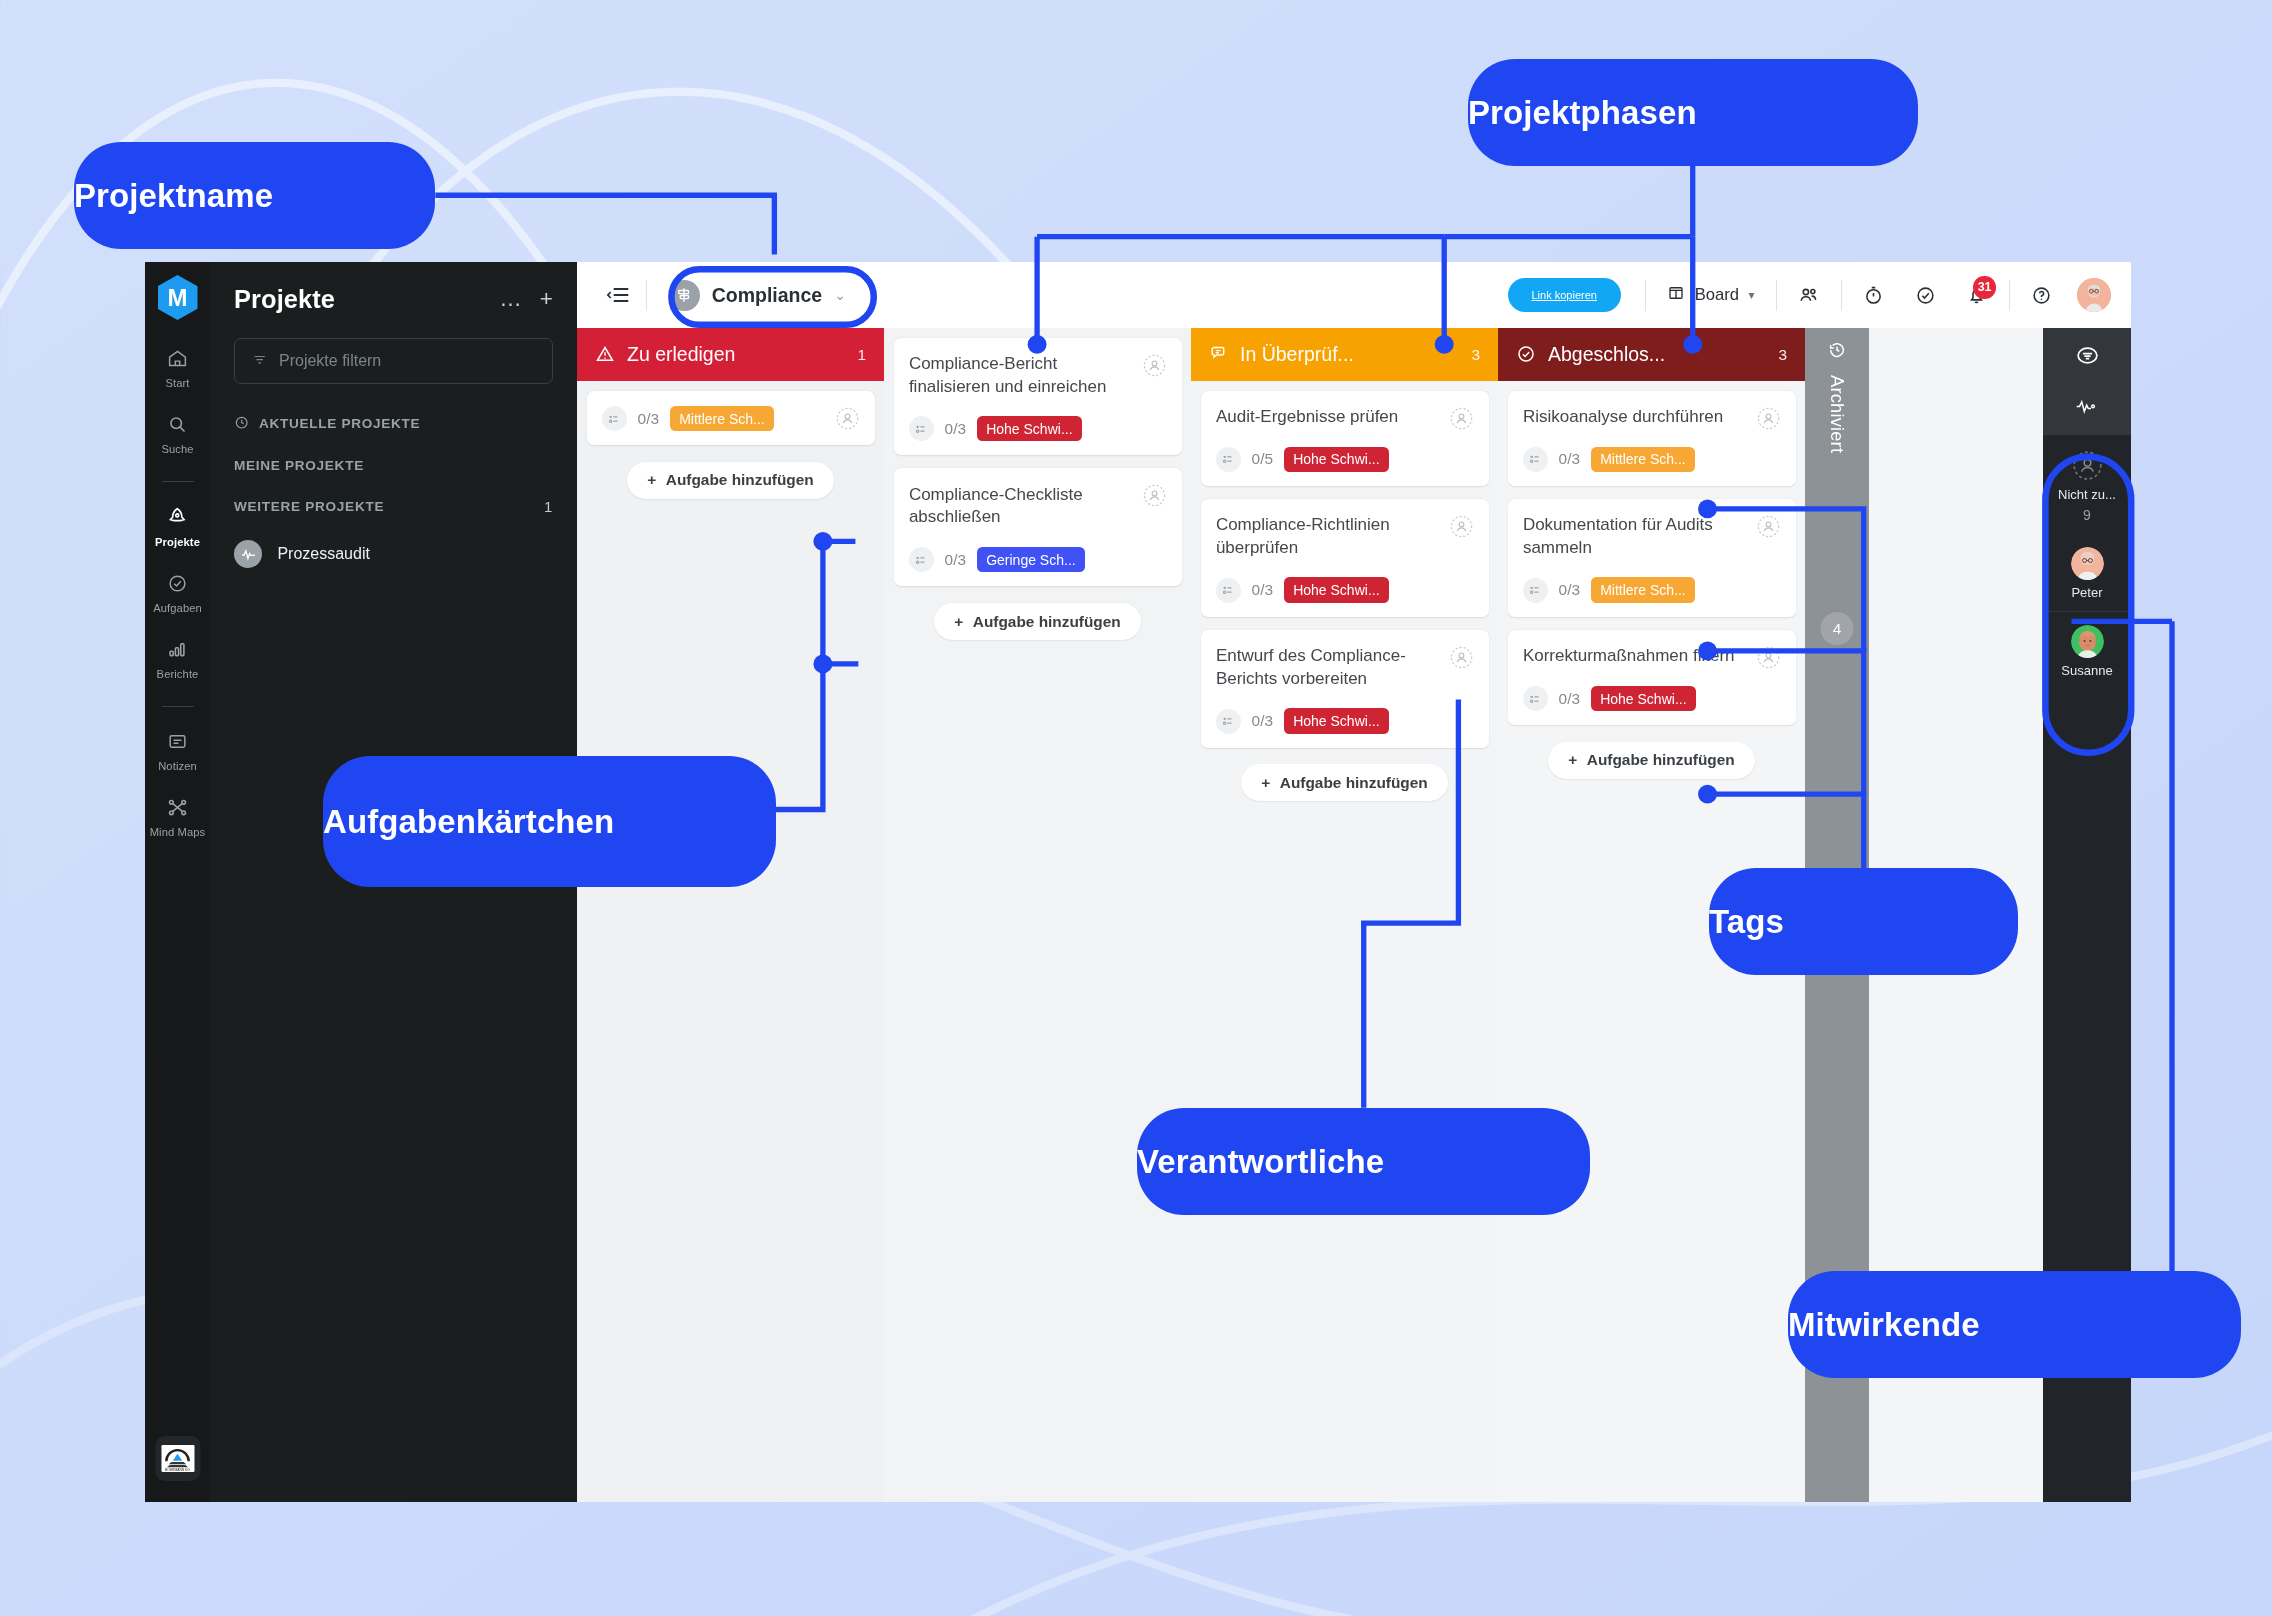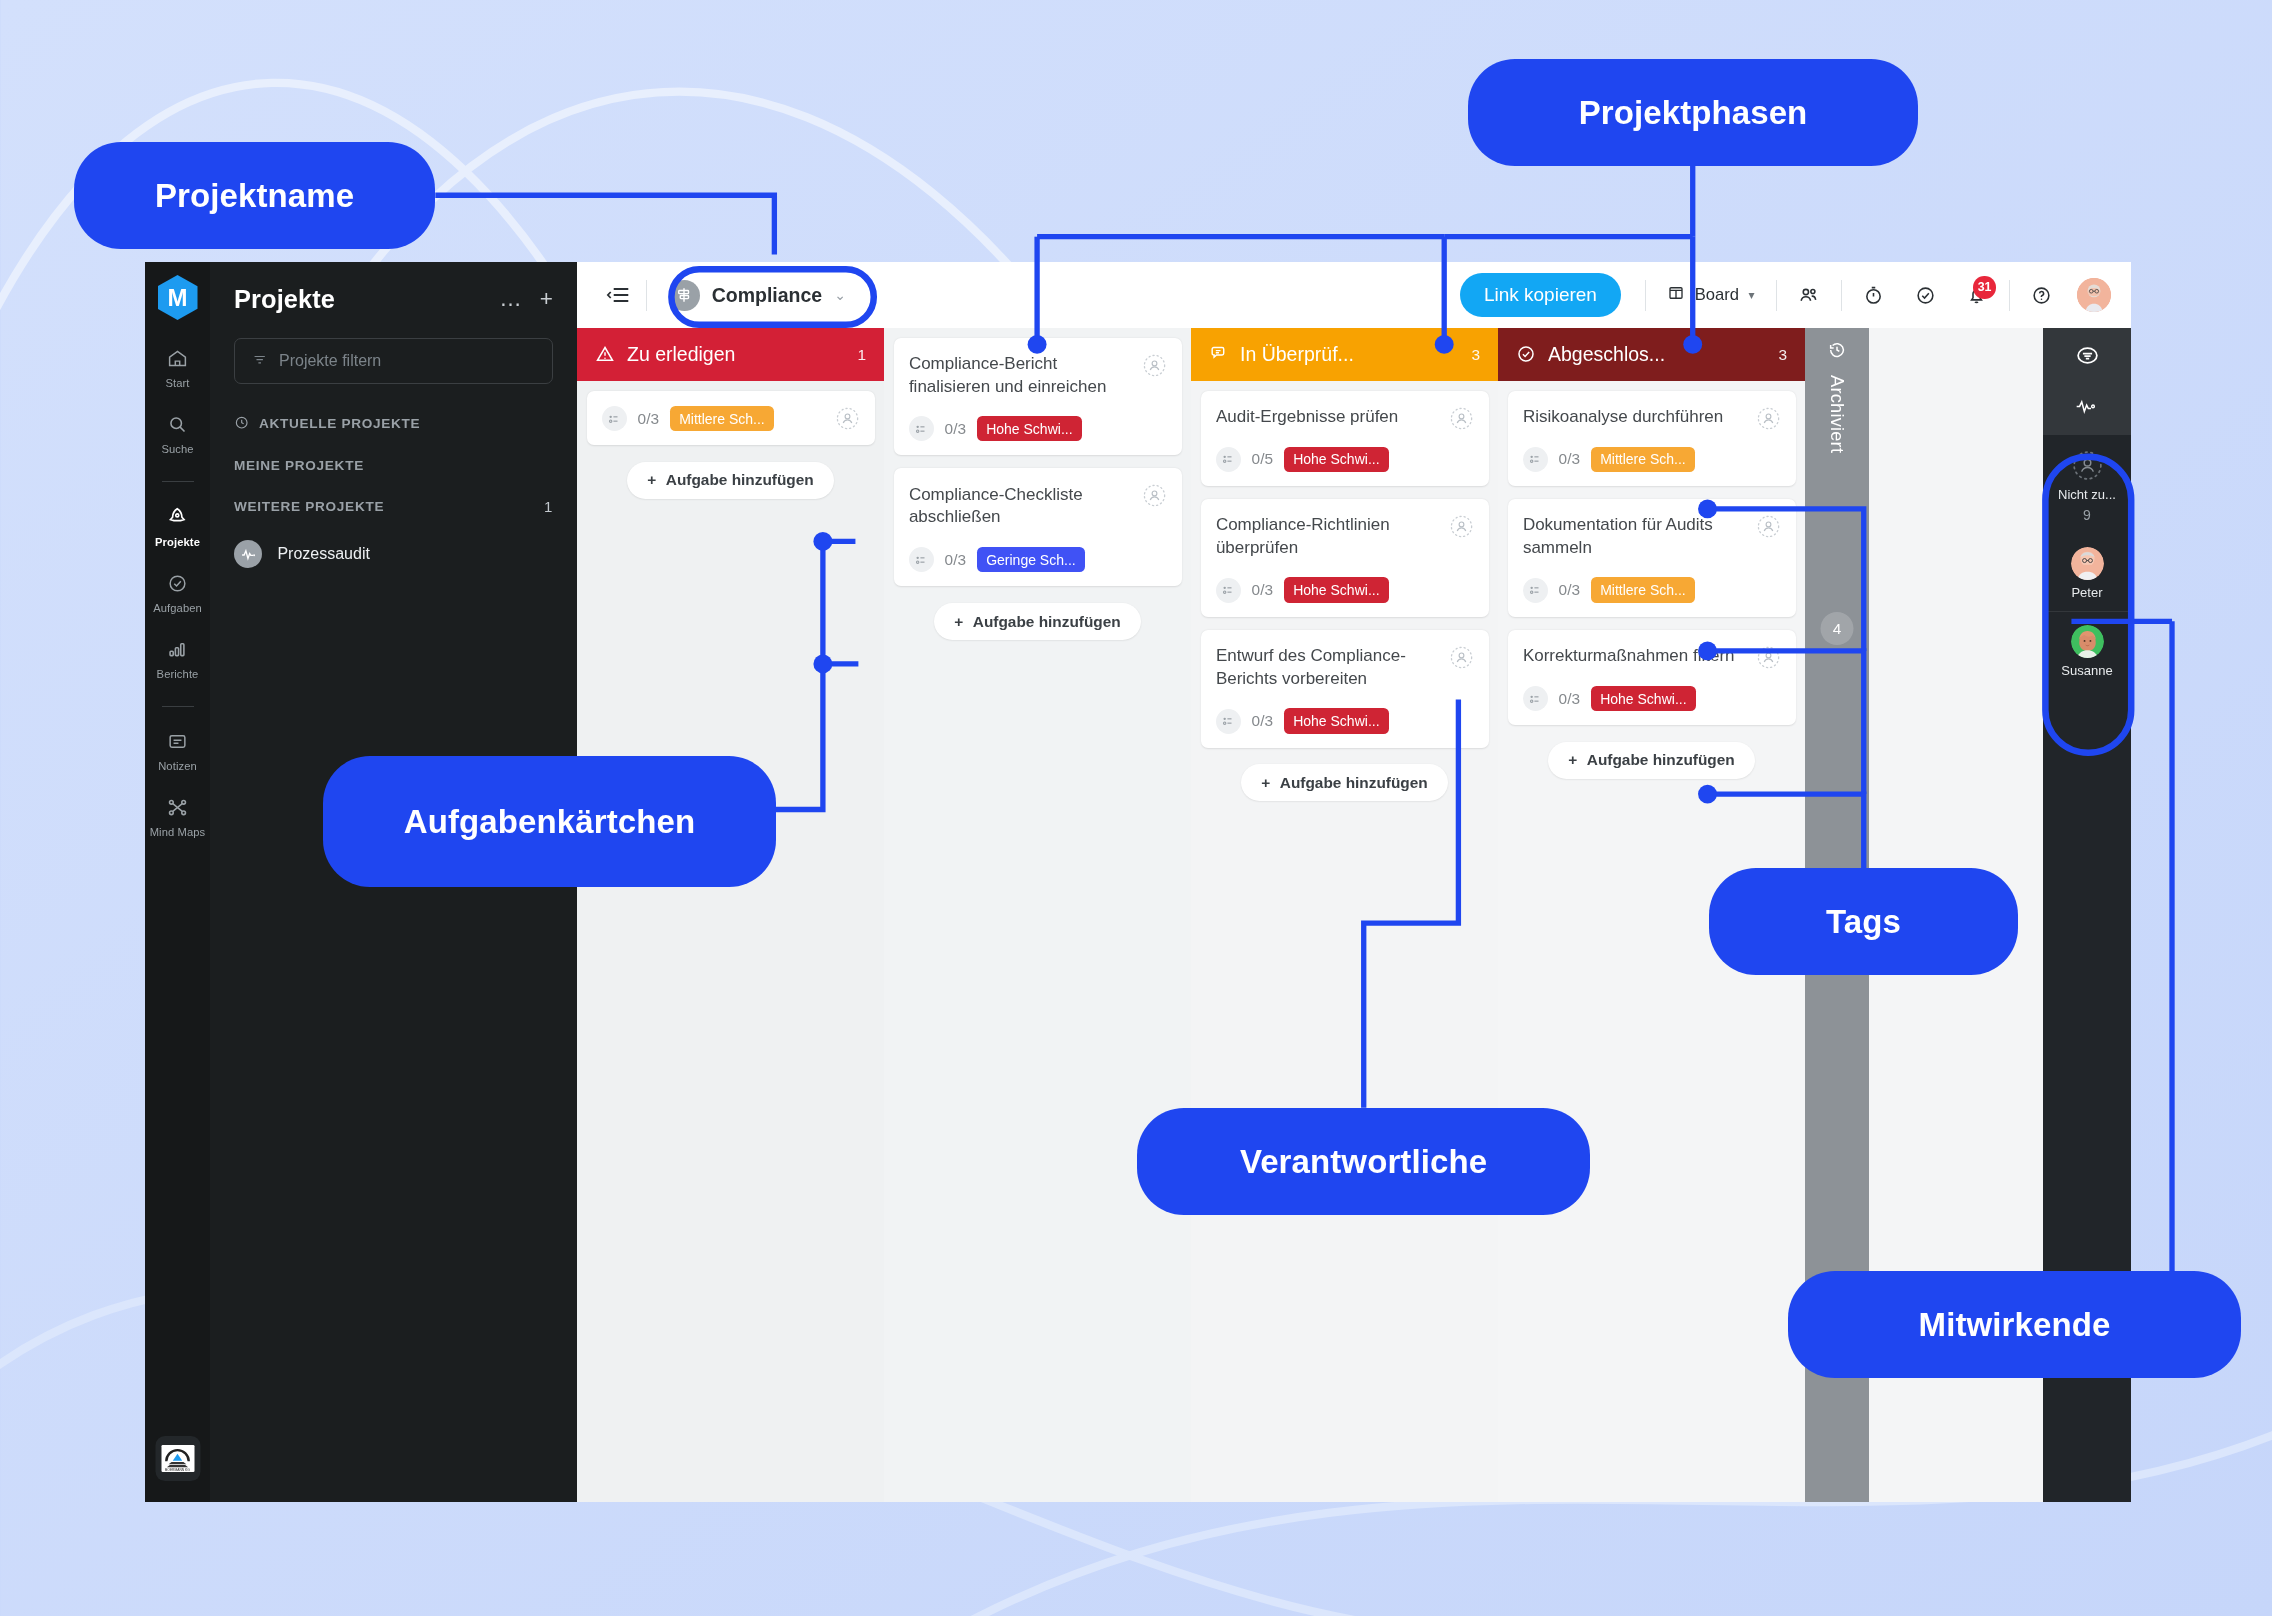--- a/index.html
+++ b/index.html
@@ -101,21 +101,21 @@
   }
   .proj-pill .av {
     width: 31px; height: 31px; border-radius: 50%; background: #9aa1a7;
     display: flex; align-items: center; justify-content: center;
   }
   .proj-pill .nm { font-size: 19.5px; font-weight: 700; color: #2b3034; }
   .proj-pill .chev { color: #9aa1a7; font-size: 14px; }
   .tb-spacer { flex: 1; }
   .link-btn {
     background: #12a7f4; color: #fff; border: none; border-radius: 22.5px;
-    padding: 10.7px 24px; font-size: 19px; font-family: inherit; cursor: pointer;
+    padding: 10.7px 24px; font-size: 11px; font-family: inherit; cursor: pointer; text-decoration: underline;
   }
   .view-btn {
     display: flex; align-items: center; gap: 9.5px; color: #2b3034;
     font-size: 16.6px; padding: 0 15.4px; cursor: pointer;
   }
   .view-btn .chev { color: #6d7479; font-size: 12px; }
   .tb-ico { padding: 0 15.4px; color: #2b3034; cursor: pointer; position: relative; display:flex; align-items:center; }
   .bell-badge {
     position: absolute; top: -8.3px; right: 7px; background: #e8273b; color: #fff;
     border-radius: 50%; min-width: 22.5px; height: 22.5px; font-size: 12.4px;
@@ -199,21 +199,21 @@
   .rp-person { display: flex; flex-direction: column; align-items: center; gap: 4.7px; padding: 14px 0 10.7px; width: 100%; }
   .rp-person .nm { color: #e7eaec; font-size: 13px; }
   .rp-person .cnt { color: #9aa1a7; font-size: 14px; }
   .rp-av { width: 33px; height: 33px; border-radius: 50%; overflow:hidden; display:flex; align-items:flex-end; justify-content:center; }
   .rp-sep { width: 100%; height: 0.6px; background: #33373b; }
 
   
   #anno { position: absolute; inset: 0; pointer-events: none; }
   .callout {
     position: absolute; background: #1f46f0; color: #fff;
-    border-radius: 47px; display: flex; align-items: center; justify-content: center;
+    border-radius: 47px; display: flex; align-items: center; 
     font-weight: 700; white-space: nowrap; letter-spacing: 0.1px;
   }
 </style>
 </head>
 <body>
 
 <svg class="bg-arcs" width="2273" height="1616" viewBox="0 0 3840 2731" fill="none">
   <defs>
     <linearGradient id="bgg" x1="0" y1="0" x2="1" y2="1">
       <stop offset="0%" stop-color="#d3e0fc"></stop>

